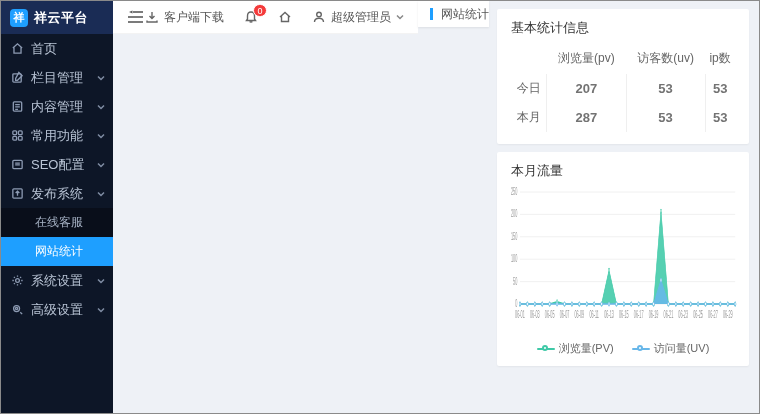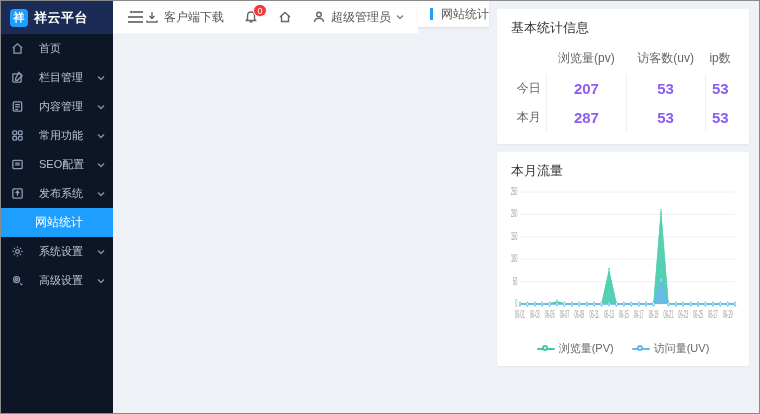--- a/index.html
+++ b/index.html
@@ -8,21 +8,21 @@
   .app { width:760px; height:414px; border:1px solid #8a8a8a; display:flex; overflow:hidden; background:#eef1f6; }
 
   
   .sidebar { width:112px; background:#0d1627; display:flex; flex-direction:column; flex-shrink:0; }
   .logo { height:33px; background:#1a2c55; display:flex; align-items:center; padding-left:9px; gap:6px; flex-shrink:0; }
   .logo-badge { width:18px; height:18px; background:#1e9fff; border-radius:4px; color:#fff; font-size:11px; font-weight:bold; display:flex; align-items:center; justify-content:center; }
   .logo-title { color:#fff; font-weight:bold; font-size:13px; letter-spacing:.5px; }
   .nav { flex:1; overflow:hidden; }
   .nav-item { height:29px; display:flex; align-items:center; padding:0 8px 0 10px; color:#b9c4d5; cursor:pointer; }
   .nav-item .nicon { width:13px; height:13px; margin-right:7px; flex-shrink:0; }
-  .nav-item .nlabel { flex:1; font-size:11px; white-space:nowrap;margin-left:8px; }
+  .nav-item .nlabel { flex:1; font-size:13px; white-space:nowrap; }
   .nav-item svg.nicon { stroke:#8d9bb3; fill:none; stroke-width:1.4; }
   .chev { width:8px; height:8px; flex-shrink:0; stroke:#7f8ca3; fill:none; stroke-width:1.5; }
   .submenu { background:#090e1a; }
   .sub-item { height:29px; display:flex; align-items:center; padding-left:34px; color:#a7b3c6; cursor:pointer; font-size:12px; }
   .sub-item.active { background:#1e9fff; color:#fff; }
 
   
   .main { flex:1; display:flex; flex-direction:row; min-width:0; }
   .topbar { height:33px; background:#fff; display:flex; align-items:center; justify-content:space-between; padding:0 14px; flex-shrink:0; border-bottom:1px solid #f3f3f3; }
   .collapse-btn { width:18px; height:14px; cursor:pointer; }
@@ -38,21 +38,21 @@
   .bc-title { color:#555; font-size:12px; }
 
   .content { flex:1; padding:8px 10px 0 8px; overflow:hidden; }
   .card { background:#fff; border-radius:2px; box-shadow:0 1px 2px rgba(0,0,0,.05); }
   .card-title { font-size:13px; color:#333; padding:10px 14px 2px; }
 
   
   .stats-card { margin-bottom:8px; padding-bottom:12px; }
   table.stats { width:calc(100% - 28px); margin:4px 14px 0; border-collapse:collapse; }
   table.stats th { font-weight:normal; color:#666; font-size:12px; padding:7px 0; text-align:center; }
-  table.stats td { text-align:center; padding:6px 0; font-size:15px; font-weight:bold; color:#8b5cf6; }
+  table.stats td { text-align:center; padding:6px 0; font-size:13px; font-weight:bold; color:#737373; }
   table.stats td.rowlabel { font-weight:normal; color:#666; font-size:12px; }
   table.stats tbody td:not(.rowlabel) { border-left:1px solid #efefef; }
   table.stats col.c0 { width:16%; }
 
   
   .chart-card { padding-bottom:4px; height:214px; }
   .chart-wrap { padding:2px 10px 0; }
   .legend { display:flex; justify-content:center; gap:18px; margin-top:2px; }
   .legend-item { display:flex; align-items:center; gap:4px; color:#666; font-size:11px; cursor:pointer; }
   .legend-marker { position:relative; width:18px; height:8px; }
@@ -130,20 +130,23 @@
             <path d="M7 9.5 V4.5 M5 6.5 L7 4.5 L9 6.5"></path>
           </svg>
         <span class="nlabel">发布系统</span>
         <svg class="chev" viewBox="0 0 8 8">
             <path d="M1 2.5 L4 5.5 L7 2.5"></path>
           </svg>
       </div>
 
 
       <div class="submenu">
+        <div class="sub-item">
+          <span>在线客服</span>
+        </div>
         <div class="sub-item active">
           <span>网站统计</span>
         </div>
       </div>
 
       <div class="nav-item">
         <svg class="nicon" viewBox="0 0 14 14">
             <circle cx="7" cy="7" r="2"></circle>
             <path d="M7 1.5 V3 M7 11 V12.5 M1.5 7 H3 M11 7 H12.5 M3.1 3.1 L4.2 4.2 M9.8 9.8 L10.9 10.9 M10.9 3.1 L9.8 4.2 M4.2 9.8 L3.1 10.9"></path>
           </svg>

